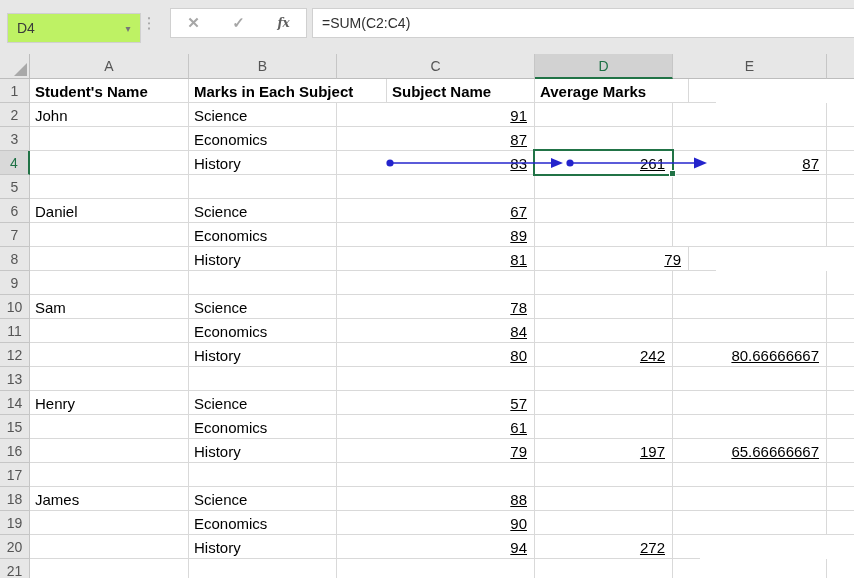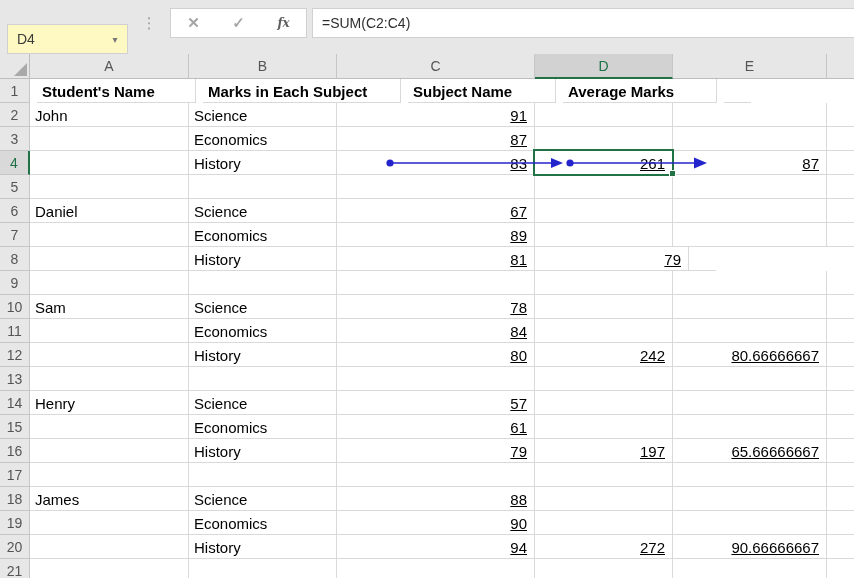--- a/index.html
+++ b/index.html
@@ -9,22 +9,22 @@
     background: #e7e7e7;
     position: relative;
   }
 
   
   .topbar {
     position: absolute; left: 0; top: 0; width: 854px; height: 54px;
     background: #e7e7e7;
   }
   .namebox {
-    position: absolute; left: 7px; top: 24px; width: 121px; height: 30px;
-    background: #fef9c3; border: 1px solid #d0d0d0;
+    position: absolute; left: 7px; top: 13px; width: 134px; height: 30px;
+    background: #bef264; border: 1px solid #d0d0d0;
     display: flex; align-items: center;
     font-size: 14px; color: #3b3b3b;
   }
   .namebox .nb-value { flex: 1; padding-left: 9px; }
   .namebox .nb-arrow { width: 24px; text-align: center; color: #777; font-size: 10px; }
   .drag-dots {
     position: absolute; left: 142px; top: 10px; width: 14px; height: 26px;
     color: #9a9a9a; font-size: 15px; letter-spacing: 0;
     display: flex; align-items: center; justify-content: center;
   }
@@ -83,21 +83,21 @@
     border-right: 2px solid #217346;
   }
   .cell {
     border-right: 1px solid #d9d9d9; border-bottom: 1px solid #d9d9d9;
     font-size: 15px; color: #000;
     display: flex; align-items: flex-end; padding-bottom: 2px;
     overflow: hidden; white-space: nowrap;
   }
   .cell { justify-content: flex-start; padding-left: 5px; }
   .cell.num { justify-content: flex-end; padding-right: 7px; padding-left: 0; text-decoration: underline; }
-  .grid-row.bold .cell { font-weight: bold; margin-left: 7px; }
+  .grid-row.bold .cell { font-weight: bold; }
 
   .w-A { width: 159px; flex: 0 0 159px; }
   .w-B { width: 148px; flex: 0 0 148px; }
   .w-C { width: 198px; flex: 0 0 198px; }
   .w-D { width: 138px; flex: 0 0 138px; }
   .w-E { width: 154px; flex: 0 0 154px; }
   .w-F { width: 27px;  flex: 0 0 27px; border-right: none; }
 
   
   .sel-box {
@@ -315,21 +315,20 @@
         <div class="cell w-D"></div>
         <div class="cell w-E"></div>
         <div class="cell w-F"></div>
       </div>
       <div class="grid-row">
         <div class="row-header">20</div>
         <div class="cell w-A"></div>
         <div class="cell w-B">History</div>
         <div class="cell w-C num">94</div>
         <div class="cell w-D num">272</div>
-        <div class="cell w-E num">90.66666667</div>
         <div class="cell w-F"></div>
       </div>
       <div class="grid-row">
         <div class="row-header">21</div>
         <div class="cell w-A"></div>
         <div class="cell w-B"></div>
         <div class="cell w-C"></div>
         <div class="cell w-D"></div>
         <div class="cell w-E"></div>
         <div class="cell w-F"></div>

